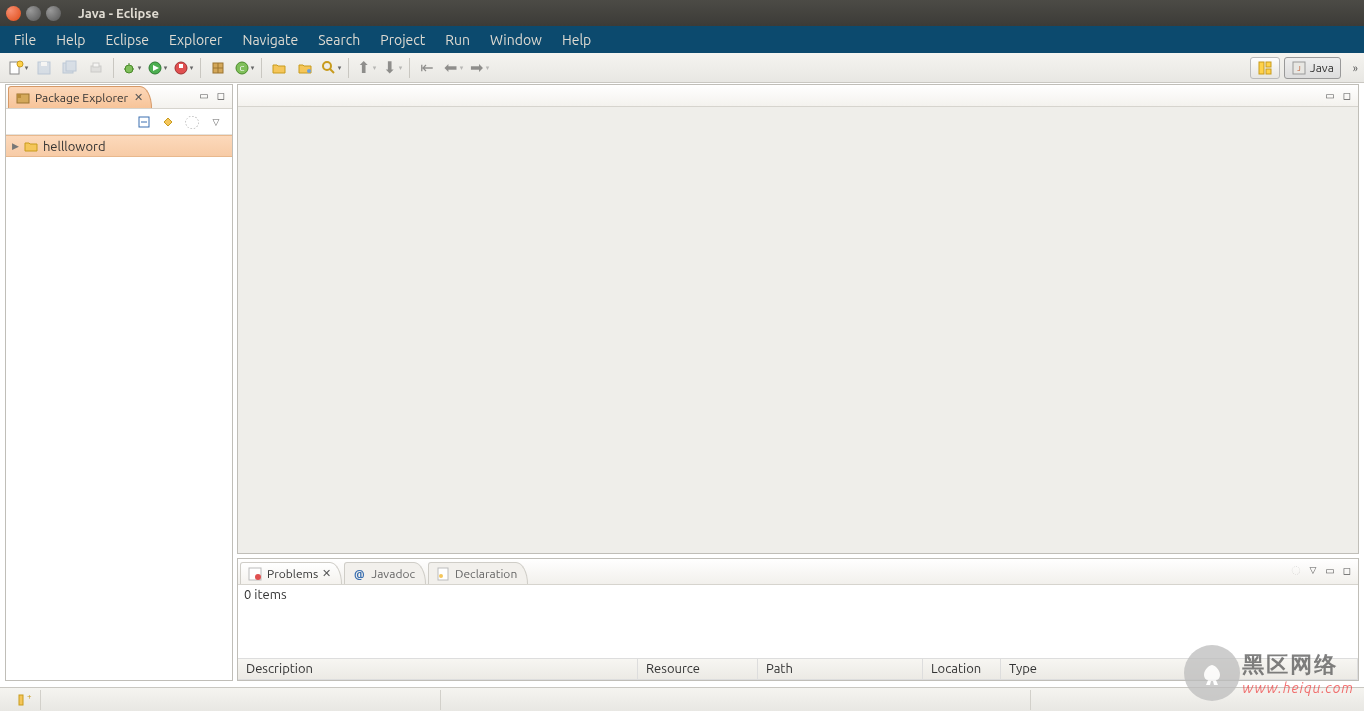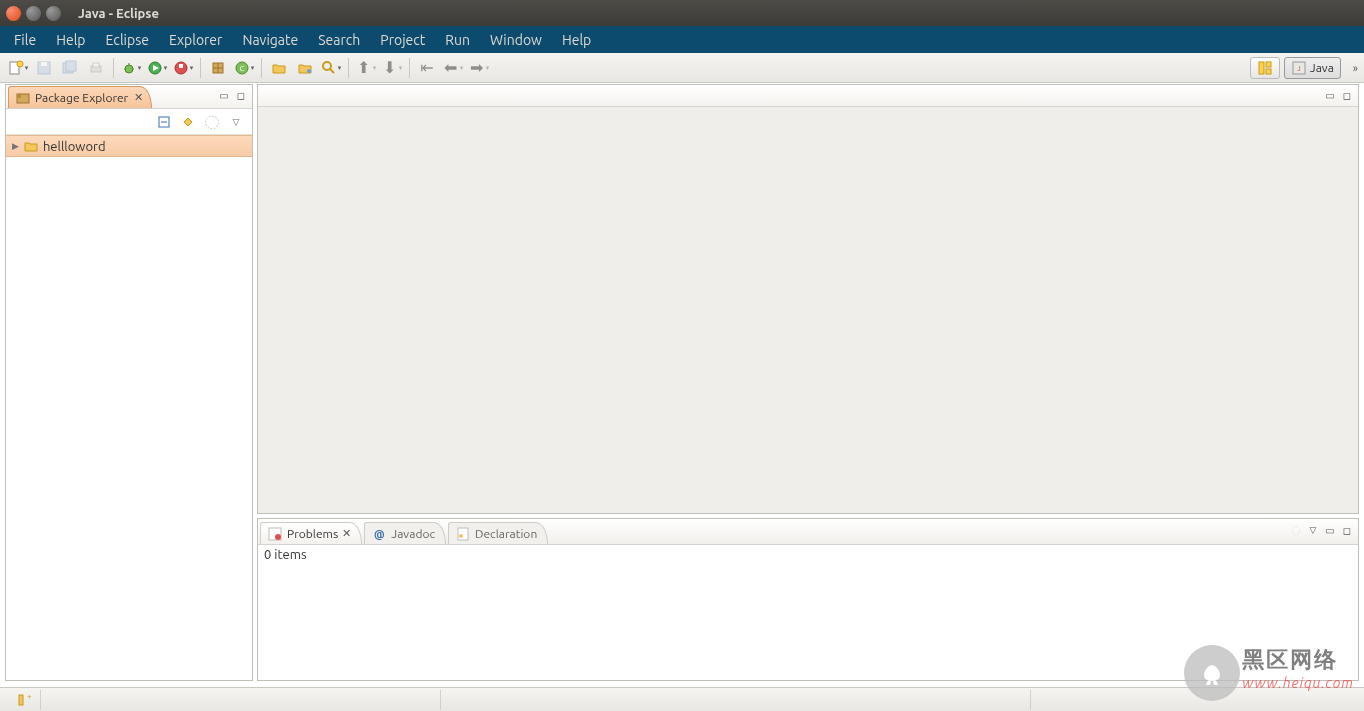--- a/index.html
+++ b/index.html
@@ -24,58 +24,58 @@
 .tool-dd { font-size: 7px; color: #666; margin-left: 1px; }
 .toolbar-right { position: absolute; right: 6px; display: flex; align-items: center; gap: 4px; }
 .persp-btn { height: 22px; padding: 0 6px; display: flex; align-items: center; gap: 3px; border: 1px solid #bbb; background: linear-gradient(to bottom,#fdfdfd,#e7e6e2); border-radius: 3px; font-size: 12px; color: #333; cursor: pointer; }
 .persp-btn.active { border-color: #999; background: linear-gradient(to bottom,#eee,#ddd); }
 .chev-right { margin-left: 8px; color: #555; font-size: 11px; }
 
 
 .workspace { position: absolute; top: 84px; left: 5px; right: 5px; bottom: 30px; display: flex; gap: 4px; }
 
 
-.pkg-panel { width: 248px; display: flex; flex-direction: column; border: 1px solid #c0beb8; background: #fff; }
+.pkg-panel { width: 228px; display: flex; flex-direction: column; border: 1px solid #c0beb8; background: #fff; }
 .pkg-tabrow { height: 24px; background: linear-gradient(to bottom,#fff,#f4f2ee); display: flex; align-items: flex-end; padding-left: 2px; border-bottom: 1px solid #d6d4ce; position: relative; }
 .pkg-tab { height: 22px; display: flex; align-items: center; gap: 4px; padding: 0 8px 0 6px; font-size: 12px; color: #333; background: linear-gradient(to bottom,#fcd7b8,#f7c499); border: 1px solid #d69967; border-bottom: none; border-top-left-radius: 3px; border-top-right-radius: 12px 22px; }
 .pkg-tab .x { font-size: 11px; color: #555; margin-left: 2px; }
 .panelctrls { position: absolute; right: 4px; top: 3px; display: flex; gap: 3px; }
 .panelctrl { width: 14px; height: 14px; font-size: 10px; color: #555; display: flex; align-items: center; justify-content: center; cursor: pointer; }
 .pkg-toolbar { height: 26px; display: flex; align-items: center; justify-content: flex-end; gap: 4px; padding-right: 6px; border-bottom: 1px solid #e4e2dc; }
 .pkg-tbtn { width: 20px; height: 20px; display: flex; align-items: center; justify-content: center; cursor: pointer; border-radius: 2px; }
 .pkg-tbtn.disabled { opacity: 0.4; }
 .pkg-tree { flex: 1; overflow: auto; }
 .tree-item { height: 22px; display: flex; align-items: center; gap: 4px; padding-left: 6px; font-size: 13px; color: #333; background: linear-gradient(to bottom,#fcd9bb,#f7cba6); border: 1px solid #e8b88d; border-left: none; border-right: none; }
 .tree-item .expander { font-size: 9px; color: #777; }
 
 
 .right-col { flex: 1; display: flex; flex-direction: column; gap: 4px; }
 .editor-area { flex: 1; border: 1px solid #c0beb8; background: #efeeea; position: relative; }
 .editor-tabrow { height: 22px; background: linear-gradient(to bottom,#fff,#f4f2ee); border-bottom: 1px solid #d6d4ce; position: relative; }
 
 
-.bottom-panel { height: 163px; border: 1px solid #c0beb8; background: #fff; display: flex; flex-direction: column; }
+.bottom-panel { height: 123px; border: 1px solid #c0beb8; background: #fff; display: flex; flex-direction: column; }
 .bt-tabrow { height: 26px; background: linear-gradient(to bottom,#fff,#f2f0ec); border-bottom: 1px solid #d6d4ce; display: flex; align-items: flex-end; padding-left: 2px; position: relative; }
 .bt-tab { height: 22px; display: flex; align-items: center; gap: 4px; padding: 0 10px 0 6px; font-size: 12px; color: #333; background: linear-gradient(to bottom,#fff,#f4f2ee); border: 1px solid #cfcdc7; border-bottom: none; border-top-left-radius: 3px; border-top-right-radius: 12px 22px; margin-right: 2px; }
 .bt-tab.inactive { background: #f2f0ec; color: #666; }
 .bt-tab .x { font-size: 11px; color: #555; }
 .bt-ctrls { position: absolute; right: 4px; top: 4px; display: flex; gap: 3px; align-items: center; }
 .bt-body { flex: 1; display: flex; flex-direction: column; justify-content: space-between; }
 .bt-count { font-size: 13px; color: #333; padding: 2px 6px; }
 .pt-header { height: 22px; display: flex; background: linear-gradient(to bottom,#f7f6f2,#eceae5); border-top: 1px solid #ddd; border-bottom: 1px solid #ddd; }
 .pt-col { font-size: 13px; color: #333; padding: 2px 8px; border-right: 1px solid #ddd; }
 
 
 .statusbar { position: absolute; left: 0; right: 0; bottom: 0; height: 24px; background: linear-gradient(to bottom,#f5f4f0,#e8e7e3); border-top: 1px solid #c9c7c1; display: flex; align-items: center; padding: 0 8px; }
 .status-cell { height: 20px; border-right: 1px solid #d2d0ca; padding: 0 8px; display:flex; align-items:center; }
 .status-spacer-l { width: 400px; }
 .status-spacer-r { width: 590px; }
 
 
-.watermark { position: absolute; right: 10px; bottom: 10px; display: flex; align-items: flex-start; gap: 2px; opacity: 0.75; pointer-events: none; font-family: "SimHei","Microsoft YaHei",sans-serif; }
+.watermark { position: absolute; right: 10px; bottom: 10px; display: flex; align-items: center; gap: 2px; opacity: 0.75; pointer-events: none; font-family: "SimHei","Microsoft YaHei",sans-serif; }
 .wm-logo { width: 56px; height: 56px; border-radius: 50%; background: #bdbdbd; display: flex; align-items: center; justify-content: center; }
 .wm-logo svg { width: 36px; height: 36px; }
 .wm-text .l1 { font-size: 22px; font-weight: bold; color: #565656; letter-spacing: 2px; }
 .wm-text .l2 { font-size: 14px; font-style: italic; color: #ef4444; letter-spacing: 1px; }
 
 
 .ic { width: 16px; height: 16px; display: inline-flex; align-items: center; justify-content: center; }
 </style>
 </head>
 <body>
@@ -345,20 +345,27 @@
         </div>
         <div class="bt-ctrls">
           <div class="panelctrl disabled" style="opacity:.4">◌</div>
           <div class="panelctrl" style="font-size:9px">▽</div>
           <div class="panelctrl">▭</div>
           <div class="panelctrl">◻</div>
         </div>
       </div>
       <div class="bt-body">
         <div class="bt-count">0 items</div>
+        <div class="pt-header">
+          <div class="pt-col" style="width:400px">Description</div>
+          <div class="pt-col" style="width:120px">Resource</div>
+          <div class="pt-col" style="width:165px">Path</div>
+          <div class="pt-col" style="width:78px">Location</div>
+          <div class="pt-col" style="flex:1">Type</div>
+        </div>
       </div>
     </div>
   </div>
 </div>
 
 <div class="statusbar">
   <div class="status-cell">
       <span class="ic">
         <svg viewBox="0 0 16 16">
           <rect x="3" y="3" width="4" height="10" fill="#f5c65a" stroke="#c89b1d"></rect>

